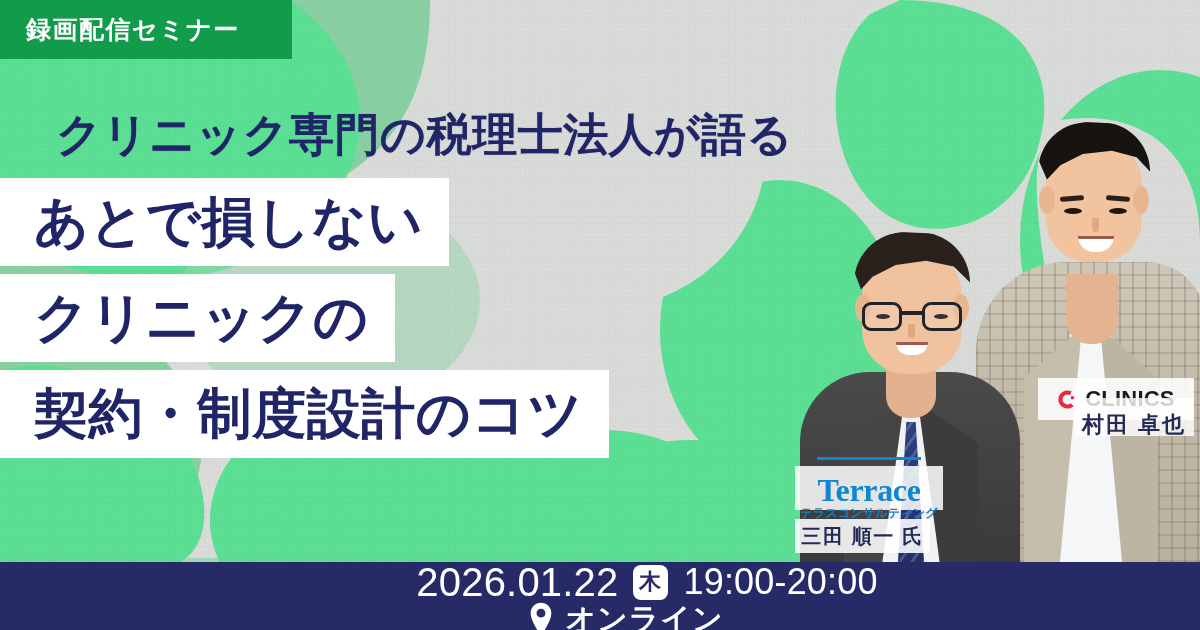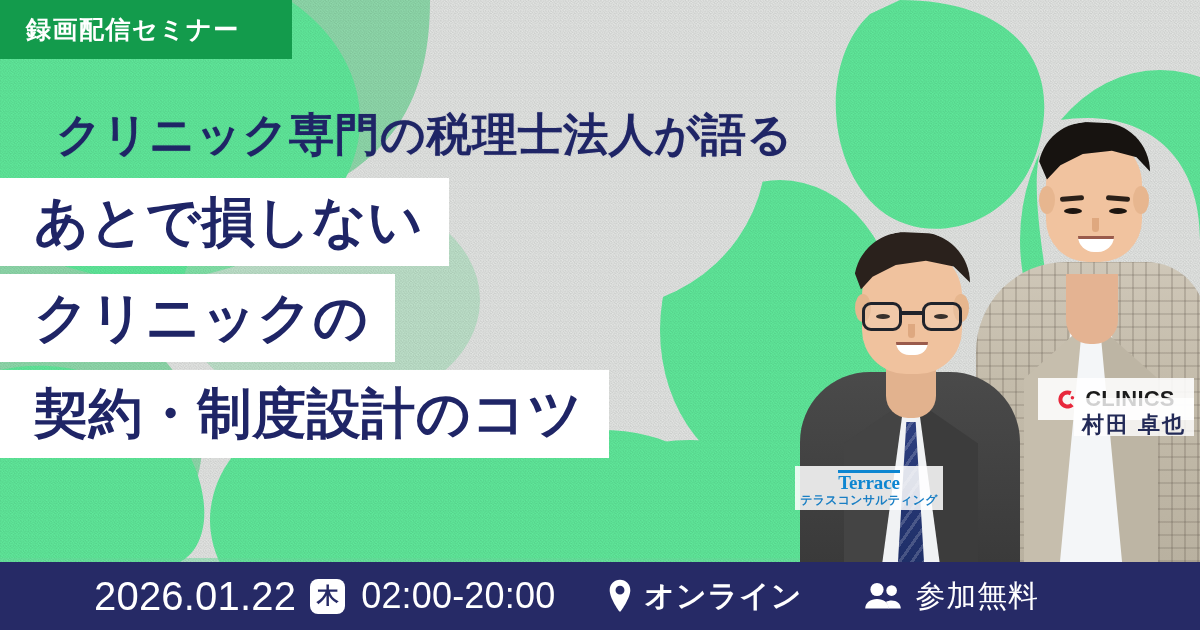--- a/index.html
+++ b/index.html
@@ -218,43 +218,44 @@
 
   #terrace-plate{
     left:795px; top:466px;
     width:148px; height:44px;
     background:rgba(255,255,255,.86);
     display:flex; flex-direction:column; align-items:center; justify-content:center;
     gap:1px;
   }
   #terrace-word{
     font-family:"Liberation Serif","DejaVu Serif",serif;
-    font-size:19px; font-weight:700; color:#0e86d1;
+    font-size:32px; font-weight:700; color:#0e86d1;
     line-height:.95; letter-spacing:-.01em;
     border-top:3px solid #0e86d1;
-    padding-top:1px;
+    padding-top:15px;
   }
   #terrace-sub{ font-size:12px; font-weight:700; color:#1a7fc4; letter-spacing:.02em; line-height:1; }
 
   #mita-plate{
     left:795px; top:519px;
     width:135px; height:34px;
     background:rgba(255,255,255,.88);
     display:flex; align-items:center; justify-content:center;
   }
   #mita-plate span{ font-size:20px; font-weight:700; color:#232a57; letter-spacing:.08em; line-height:1; }
 
   
   #footer{
     position:absolute; left:0; bottom:0;
     width:1200px; height:68px;
     background:#262a66;
     display:flex; align-items:center;
     z-index:30;
     color:#fff;
+    flex-direction:column;
   }
   .f-group{ display:flex; align-items:center; }
   #f-date{ margin-left:94px; font-size:40px; font-weight:400; letter-spacing:.005em; line-height:1; }
   #f-day{
     margin-left:14px;
     width:35px; height:35px; border-radius:8px;
     background:#fff; color:#262a66;
     font-size:22px; font-weight:700;
     display:flex; align-items:center; justify-content:center;
     line-height:1;
@@ -367,26 +368,29 @@
 
   <div class="plate" id="murata-plate">
     <span>村田 卓也</span>
   </div>
 
   <div class="plate" id="terrace-plate">
     <div id="terrace-word">Terrace</div>
     <div id="terrace-sub">テラスコンサルティング</div>
   </div>
 
+  <div class="plate" id="mita-plate">
+    <span>三田 順一 氏</span>
+  </div>
 
   <div id="footer">
     <div class="f-group">
       <div id="f-date">2026.01.22</div>
       <div id="f-day">木</div>
-      <div id="f-time">02:00-20:00</div>
+      <div id="f-time">19:00-20:00</div>
     </div>
 
     <div class="f-group" id="f-place-group">
       <svg class="f-icon" width="26" height="34" viewBox="0 0 24 32">
         <path d="M12 0.8C6.6 0.8 2.3 5.1 2.3 10.5c0 7.3 8.4 19.1 9.0 19.9.35.45 1.05.45 1.4 0 .6-.8 9.0-12.6 9.0-19.9C21.7 5.1 17.4.8 12 .8Zm0 13.9a4.2 4.2 0 1 1 0-8.4 4.2 4.2 0 0 1 0 8.4Z" fill="#ffffff"></path>
       </svg>
       <div id="f-place">オンライン</div>
     </div>
 
     <div class="f-group" id="f-fee-group">

